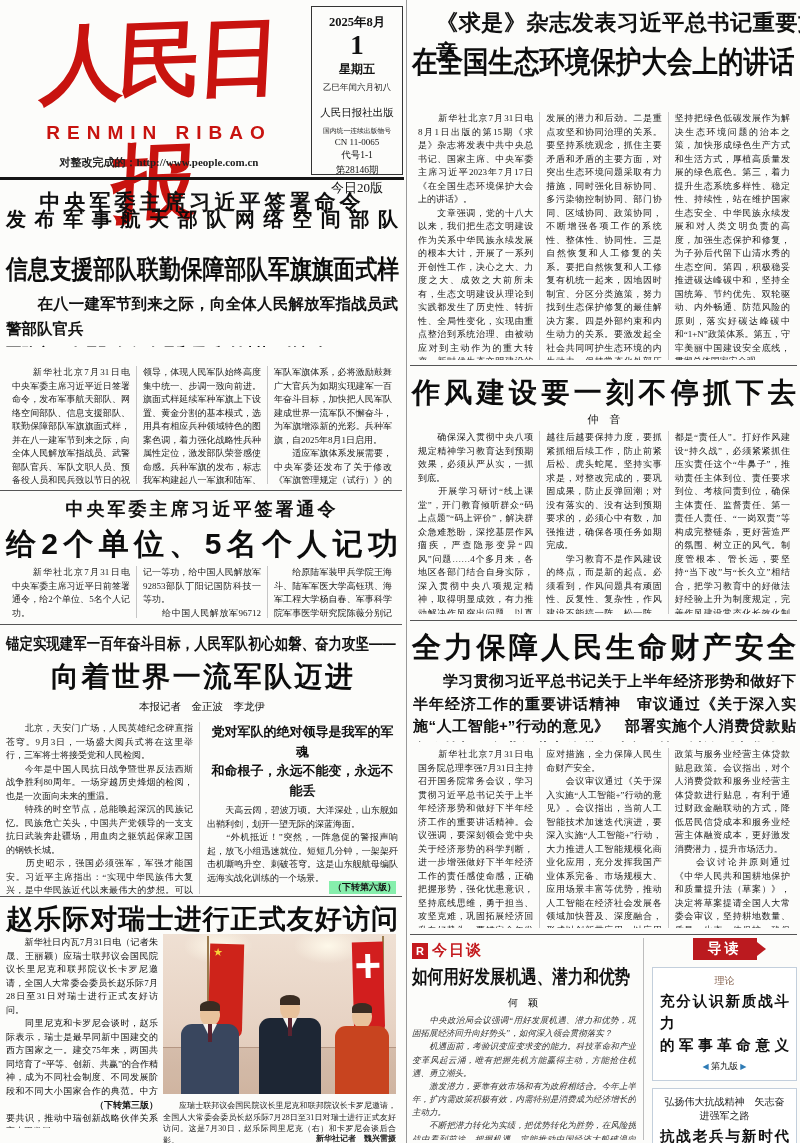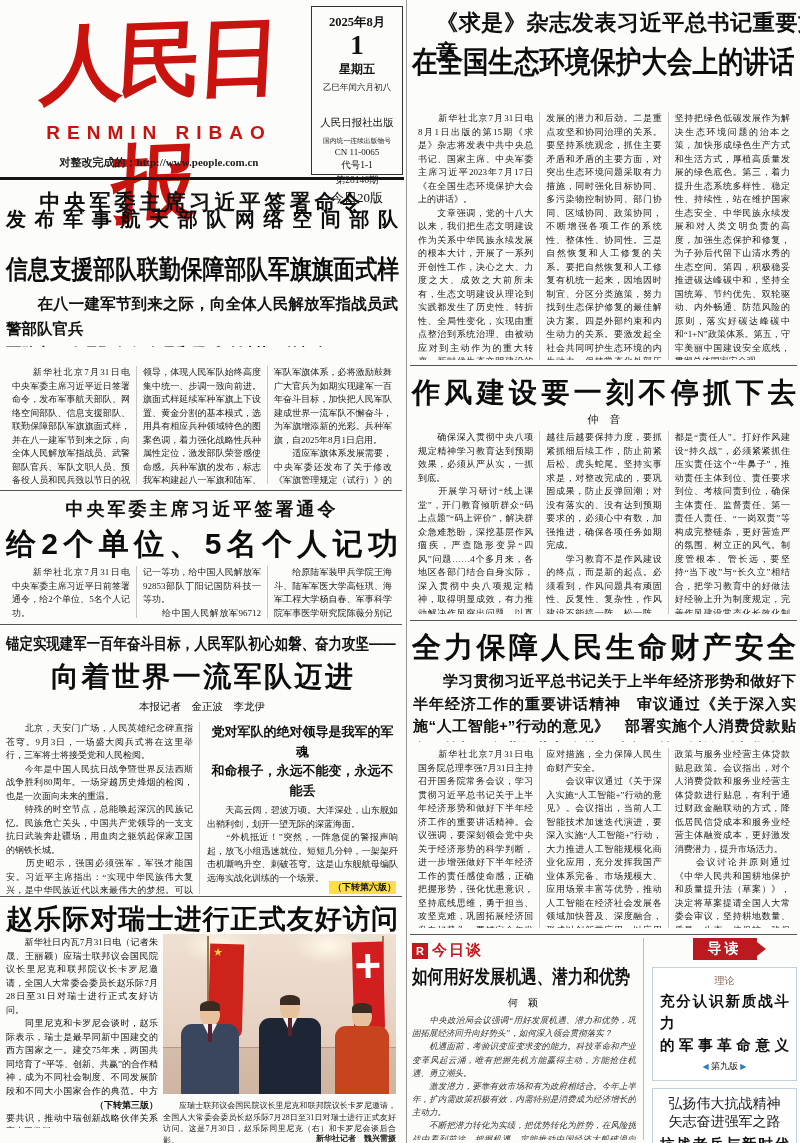--- a/index.html
+++ b/index.html
@@ -17,21 +17,21 @@
   #site{left:16px;top:155px;width:286px;text-align:center;font-size:11px;font-weight:bold;color:#222;}
   #mast-rule{left:0;top:177px;width:404px;height:3px;background:#161616;}
   #main-vrule{left:406px;top:0;width:1px;height:1143px;background:#9a9a9a;}
   
   #datebox{left:311px;top:6px;width:90px;height:167px;border:1px solid #333;text-align:center;
            font-family:"Liberation Serif",serif;}
   #datebox .ym{font-size:12.5px;font-weight:bold;margin-top:7px;}
   #datebox .day{font-size:27px;font-weight:bold;line-height:29px;}
   #datebox .wd{font-size:12px;font-weight:bold;margin-top:1px;}
   #datebox .lunar{font-size:8.5px;margin-top:4px;color:#222;}
-  #datebox .pub{font-size:10.5px;margin-top:22px;}
+  #datebox .pub{font-size:10.5px;margin-top:12px;}
   #datebox .issnl{font-size:6.8px;margin-top:6px;color:#222;}
   #datebox .issn{font-size:9px;margin-top:1px;}
   #datebox .code{font-size:9.5px;margin-top:2px;}
   #datebox .issue{font-size:9.5px;margin-top:2px;}
   #datebox .pages{font-size:13px;margin-top:2px;font-weight:normal;}
   
   .cols{display:flex;}
   .col{flex:1;padding:0 6px;font-size:9px;line-height:1.5;text-align:justify;
        white-space:pre-line;overflow:hidden;color:#1a1a1a;}
   .col+.col{border-left:1px solid #c6c6c6;}
@@ -67,21 +67,21 @@
   #bott-vrule{left:643px;top:938px;width:1px;height:202px;background:#bdbdbd;}
   
   #daodu{left:652px;top:938px;width:145px;}
   .dd-tab{position:relative;width:64px;height:22px;margin:0 auto;background:#bb1a1f;color:#fff;
           font-size:14px;font-weight:bold;letter-spacing:3px;display:flex;align-items:center;
           justify-content:center;font-family:"Liberation Sans",sans-serif;}
   .dd-tab:after{content:"";position:absolute;right:-9px;top:4px;border-left:9px solid #bb1a1f;
           border-top:7px solid transparent;border-bottom:7px solid transparent;}
   .dd-box{margin-top:7px;border:1px solid #c3cfdc;background:#fff;padding:6px 7px 7px;text-align:center;}
   .dd-kicker1{font-size:10px;color:#86624e;}
-  .dd-kicker2{font-size:14px;color:#222;}
+  .dd-kicker2{font-size:10px;color:#222;}
   .dd-title{font-size:14.5px;font-weight:900;line-height:1.5;margin-top:3px;white-space:pre-line;
             text-align:justify;text-align-last:justify;font-family:"Liberation Sans",sans-serif;}
   .dd-page{font-size:9px;margin-top:4px;color:#222;}
   .dd-arrow{color:#2e7bb5;font-size:8px;}
   
   #s1-k{left:6px;top:188px;width:392px;font-size:21px;letter-spacing:4px;}
   #s1-h1{left:6px;top:206px;width:392px;font-size:20px;}
   #s1-h2{left:6px;top:252px;width:392px;font-size:26px;transform:scaleX(.84);transform-origin:left center;}
   #s1-sub{left:6px;top:292px;width:392px;font-size:15.5px;font-weight:600;line-height:1.6;
           white-space:pre-line;text-align:justify;overflow:hidden;height:55px;}
@@ -94,21 +94,21 @@
   #s3-k{left:6px;top:634px;width:392px;font-size:16px;font-weight:900;white-space:nowrap;
         transform:scaleX(.84);transform-origin:left center;font-family:"Liberation Sans",sans-serif;}
   #s3-h{left:6px;top:658px;width:392px;padding:0 45px;box-sizing:border-box;font-size:28px;}
   #s3-by{left:6px;top:700px;width:392px;font-size:10.5px;}
   #s3-body{left:6px;top:722px;width:392px;height:172px;display:flex;}
   #s3-c1{width:188px;padding-right:6px;}
   #s3-c2{width:192px;padding-left:7px;border-left:1px solid #c6c6c6;position:relative;}
   .inner-sub{font-size:13px;font-weight:900;text-align:center;line-height:1.5;white-space:pre-line;
              margin-bottom:4px;font-family:"Liberation Sans",sans-serif;}
   .coltext{font-size:9px;line-height:1.5;text-align:justify;white-space:pre-line;overflow:hidden;color:#1a1a1a;}
-  .jump{position:absolute;right:2px;bottom:0;font-size:9px;font-weight:bold;background:#fde047;padding-left:4px;}
+  .jump{position:absolute;right:2px;bottom:0;font-size:9px;font-weight:bold;background:#86efac;padding-left:4px;}
   #hr-l3{left:0;top:896px;width:402px;}
   #z-h{left:6px;top:901px;width:392px;font-size:27px;}
   #z-col{left:6px;top:936px;width:152px;height:192px;font-size:9px;line-height:1.5;text-align:justify;
          white-space:pre-line;overflow:hidden;}
   #z-jump{left:6px;top:1099px;width:152px;text-align:right;font-size:9px;font-weight:bold;background:#fcfcfa;}
   
   #z-photo{left:163px;top:934px;width:233px;height:160px;overflow:hidden;
            background:linear-gradient(#efe0d3 0%,#e7d3c4 55%,#dcc4b2 100%);}
   .glow{position:absolute;width:70px;height:36px;border-radius:50%;
         background:radial-gradient(rgba(255,250,235,.95),rgba(255,250,235,0) 70%);top:-6px;}

